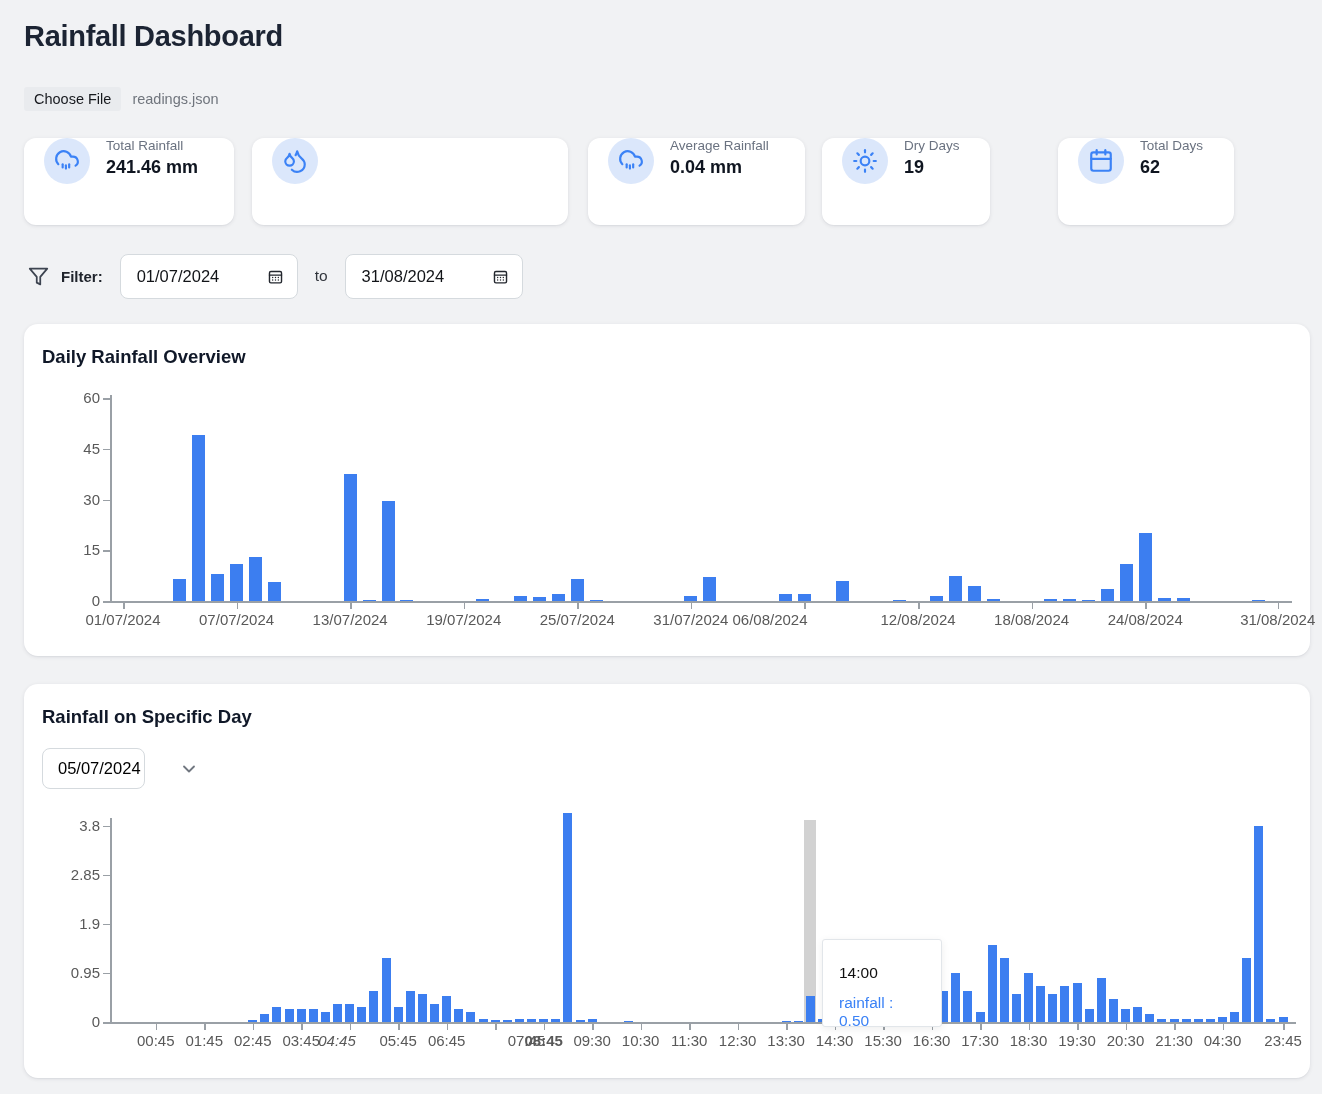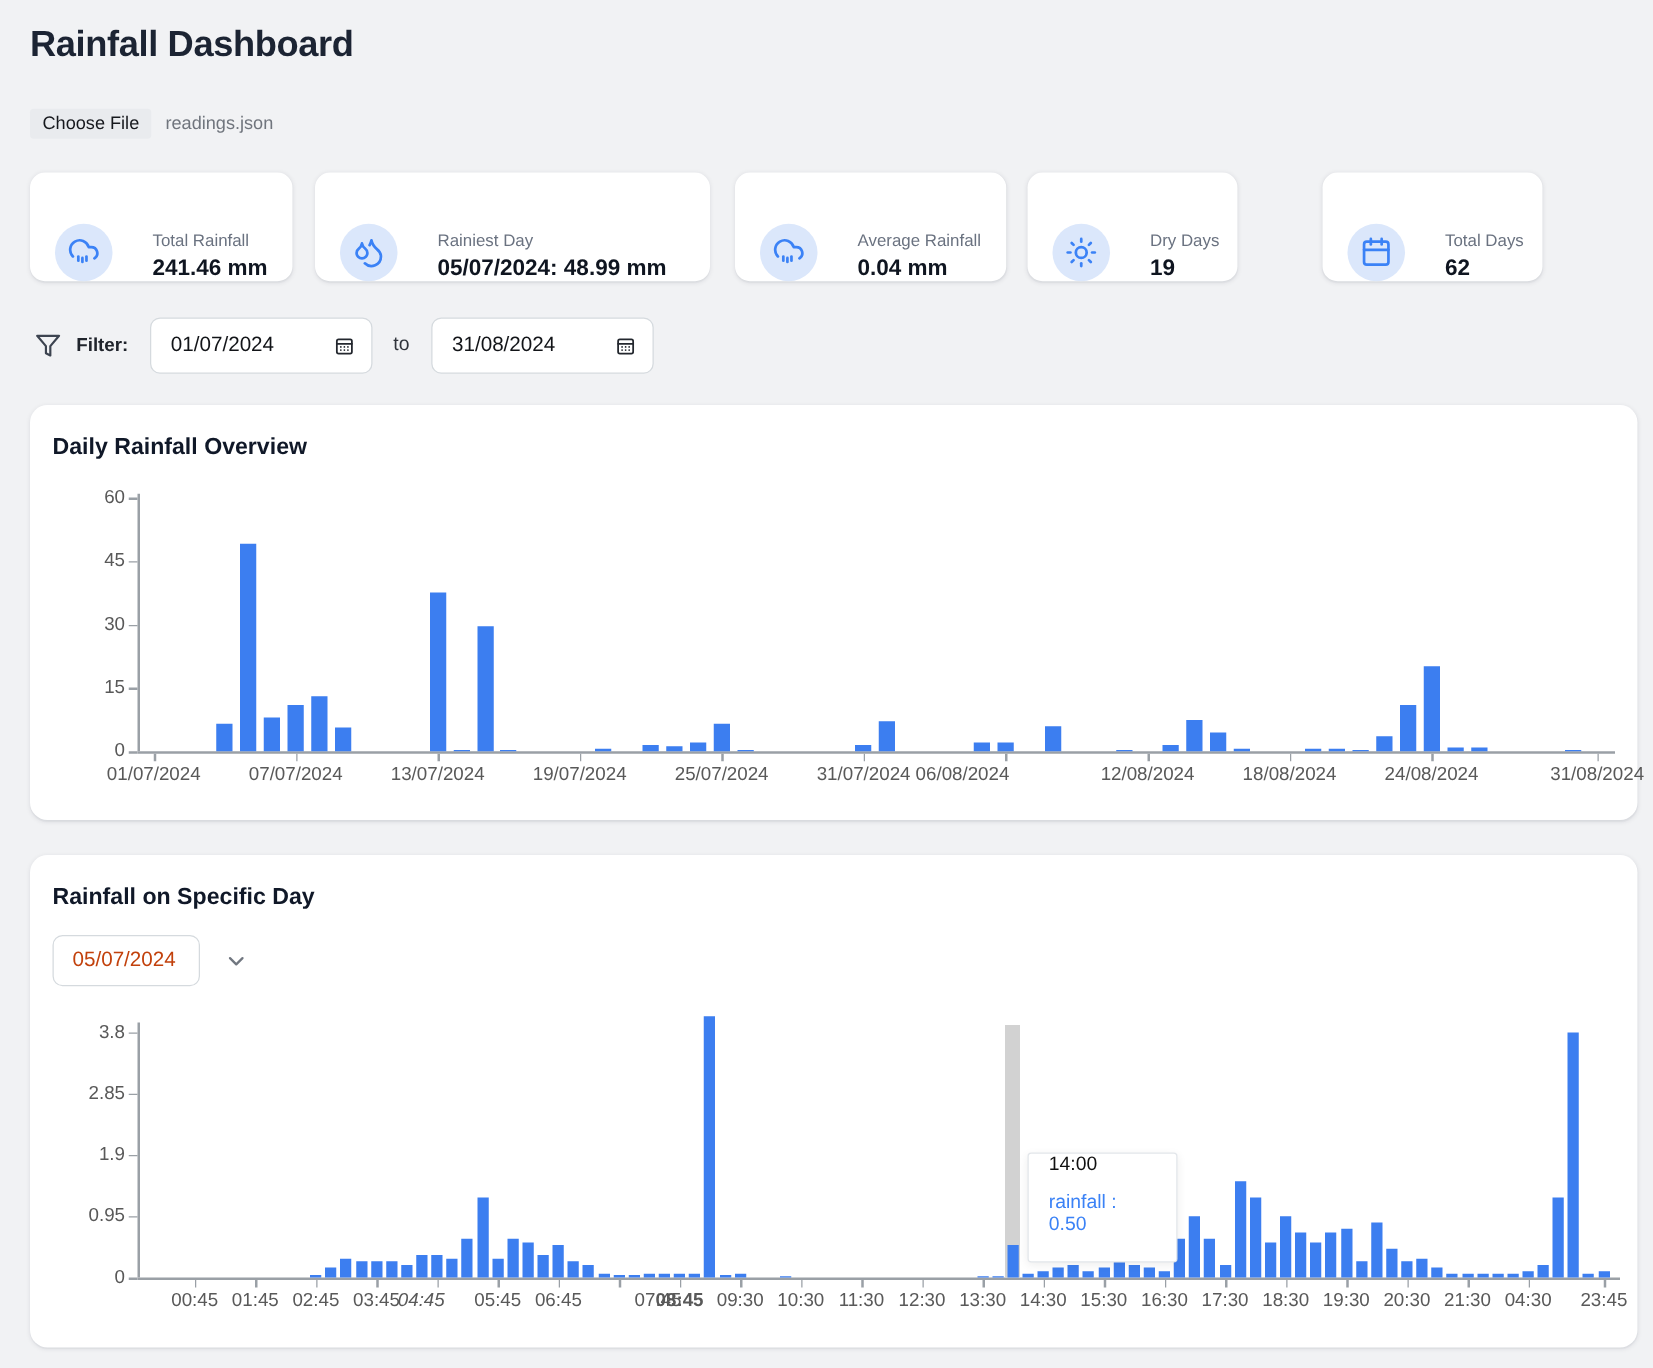--- a/index.html
+++ b/index.html
@@ -17,21 +17,21 @@
   .file-row { position:absolute; left:24px; top:87px; display:flex; align-items:center; gap:11px; }
   .file-btn {
     background:#e9ebee; color:#16181d; font-size:14.5px;
     padding:4px 10px; border-radius:3px; cursor:pointer;
   }
   .file-name { color:#70757d; font-size:14.5px; }
 
   .stat-card {
     position:absolute; top:138px; height:87px; background:#fff; border-radius:12px;
     box-shadow:0 1px 4px rgba(15,23,42,.09), 0 1px 1px rgba(15,23,42,.04);
-    display:flex; align-items:flex-end; padding-left:20px; gap:32px;
+    display:flex; align-items:flex-start; padding-left:20px; gap:16px;
   }
   .stat-card.c1 { left:24px;   width:210px; }
   .stat-card.c2 { left:252px;  width:316px; }
   .stat-card.c3 { left:588px;  width:217px; }
   .stat-card.c4 { left:822px;  width:168px; }
   .stat-card.c5 { left:1010px; width:176px;margin-left:48px; }
   .icon-circle {
     width:46px; height:46px; border-radius:50%; background:#dbe7fb;
     display:flex; align-items:center; justify-content:center; flex:0 0 46px;
   }
@@ -49,41 +49,41 @@
 
   .card {
     position:absolute; left:24px; width:1286px; background:#fff; border-radius:14px;
     box-shadow:0 1px 4px rgba(15,23,42,.09), 0 1px 1px rgba(15,23,42,.04);
   }
   #daily-card    { top:324px; height:332px; }
   #specific-card { top:684px; height:394px; }
   .card-title { position:absolute; left:18px; top:22px; font-size:18.5px; font-weight:600; color:#101828; }
 
   .day-select {
-    position:absolute; left:18px; top:64px; width:118px; height:41px;
+    position:absolute; left:18px; top:64px; width:103px; height:41px;
     background:#fff; border:1px solid #d5dade; border-radius:8px;
     display:flex; align-items:center; padding-left:15px;
-    font-size:16.5px; color:#c2410c; cursor:pointer;
+    font-size:16.5px; color:#000000; cursor:pointer;
   }
   .select-chevron { position:absolute; left:155px; top:75px; }
 
   .plot { position:absolute; inset:0; }
   .axis-x { position:absolute; height:2px; background:#9aa0a6; }
   .axis-y { position:absolute; width:2px; background:#9aa0a6; }
   .ytick-dash { position:absolute; height:1.5px; width:7px; background:#9aa0a6; }
   .xtick-dash { position:absolute; width:1.5px; height:6px; background:#9aa0a6; }
   .ytick-label { position:absolute; width:60px; text-align:right; font-size:15px; color:#595959; }
   .xtick-label { position:absolute; text-align:center; font-size:15px; color:#595959; white-space:nowrap; }
   .bar { position:absolute; background:#3c7ef0; z-index:2; }
   .highlight-col { position:absolute; background:#d2d2d2; z-index:1; }
 
   .chart-tooltip {
-    position:absolute; left:798px; top:238px; width:120px; height:88px; z-index:5;
+    position:absolute; left:798px; top:255px; width:120px; height:88px; z-index:5;
     background:#fff; border:1px solid #e2e6ea; border-radius:3px;
-    box-shadow:0 2px 8px rgba(0,0,0,.07); padding:0 16px;
+    box-shadow:0 2px 8px rgba(0,0,0,.07); padding:24px 16px;
   }
   .tooltip-title { font-size:15.5px; color:#101010; margin-bottom:12px; }
   .tooltip-line  { font-size:15.5px; color:#3b82f6; }
   svg { display:block; }
 </style>
 </head>
 <body>
 
 <h1 class="page-title">Rainfall Dashboard</h1>
 
@@ -106,24 +106,20 @@
     <div class="stat-value">241.46 mm</div>
   </div>
 </div>
 
 <div class="stat-card c2">
   <div class="icon-circle">
     <svg width="26" height="26" viewBox="0 0 24 24" fill="none" stroke="#3b82f6" stroke-width="2" stroke-linecap="round" stroke-linejoin="round">
       <path d="M7 16.3c2.2 0 4-1.8 4-4 0-1.2-.6-2.3-1.7-3.2S7.3 6.8 7 5.3C6.7 6.8 5.9 8.2 4.7 9.1S3 11.1 3 12.3c0 2.2 1.8 4 4 4z"></path>
       <path d="M12.6 6.6A11 11 0 0 0 14 3c.5 2.5 2 4.9 4 6.5s3 3.5 3 5.5a7 7 0 0 1-11.9 5"></path>
     </svg>
-  </div>
-  <div>
-    <div class="stat-label">Rainiest Day</div>
-    <div class="stat-value">05/07/2024: 48.99 mm</div>
   </div>
 </div>
 
 <div class="stat-card c3">
   <div class="icon-circle">
     <svg width="26" height="26" viewBox="0 0 24 24" fill="none" stroke="#3b82f6" stroke-width="2" stroke-linecap="round" stroke-linejoin="round">
       <path d="M4 14.9A7 7 0 1 1 15.7 8h1.8a4.5 4.5 0 0 1 2.4 8.3"></path>
       <path d="M8 15v3"></path>
         <path d="M11 16v3"></path>
         <path d="M14 15v3"></path>

